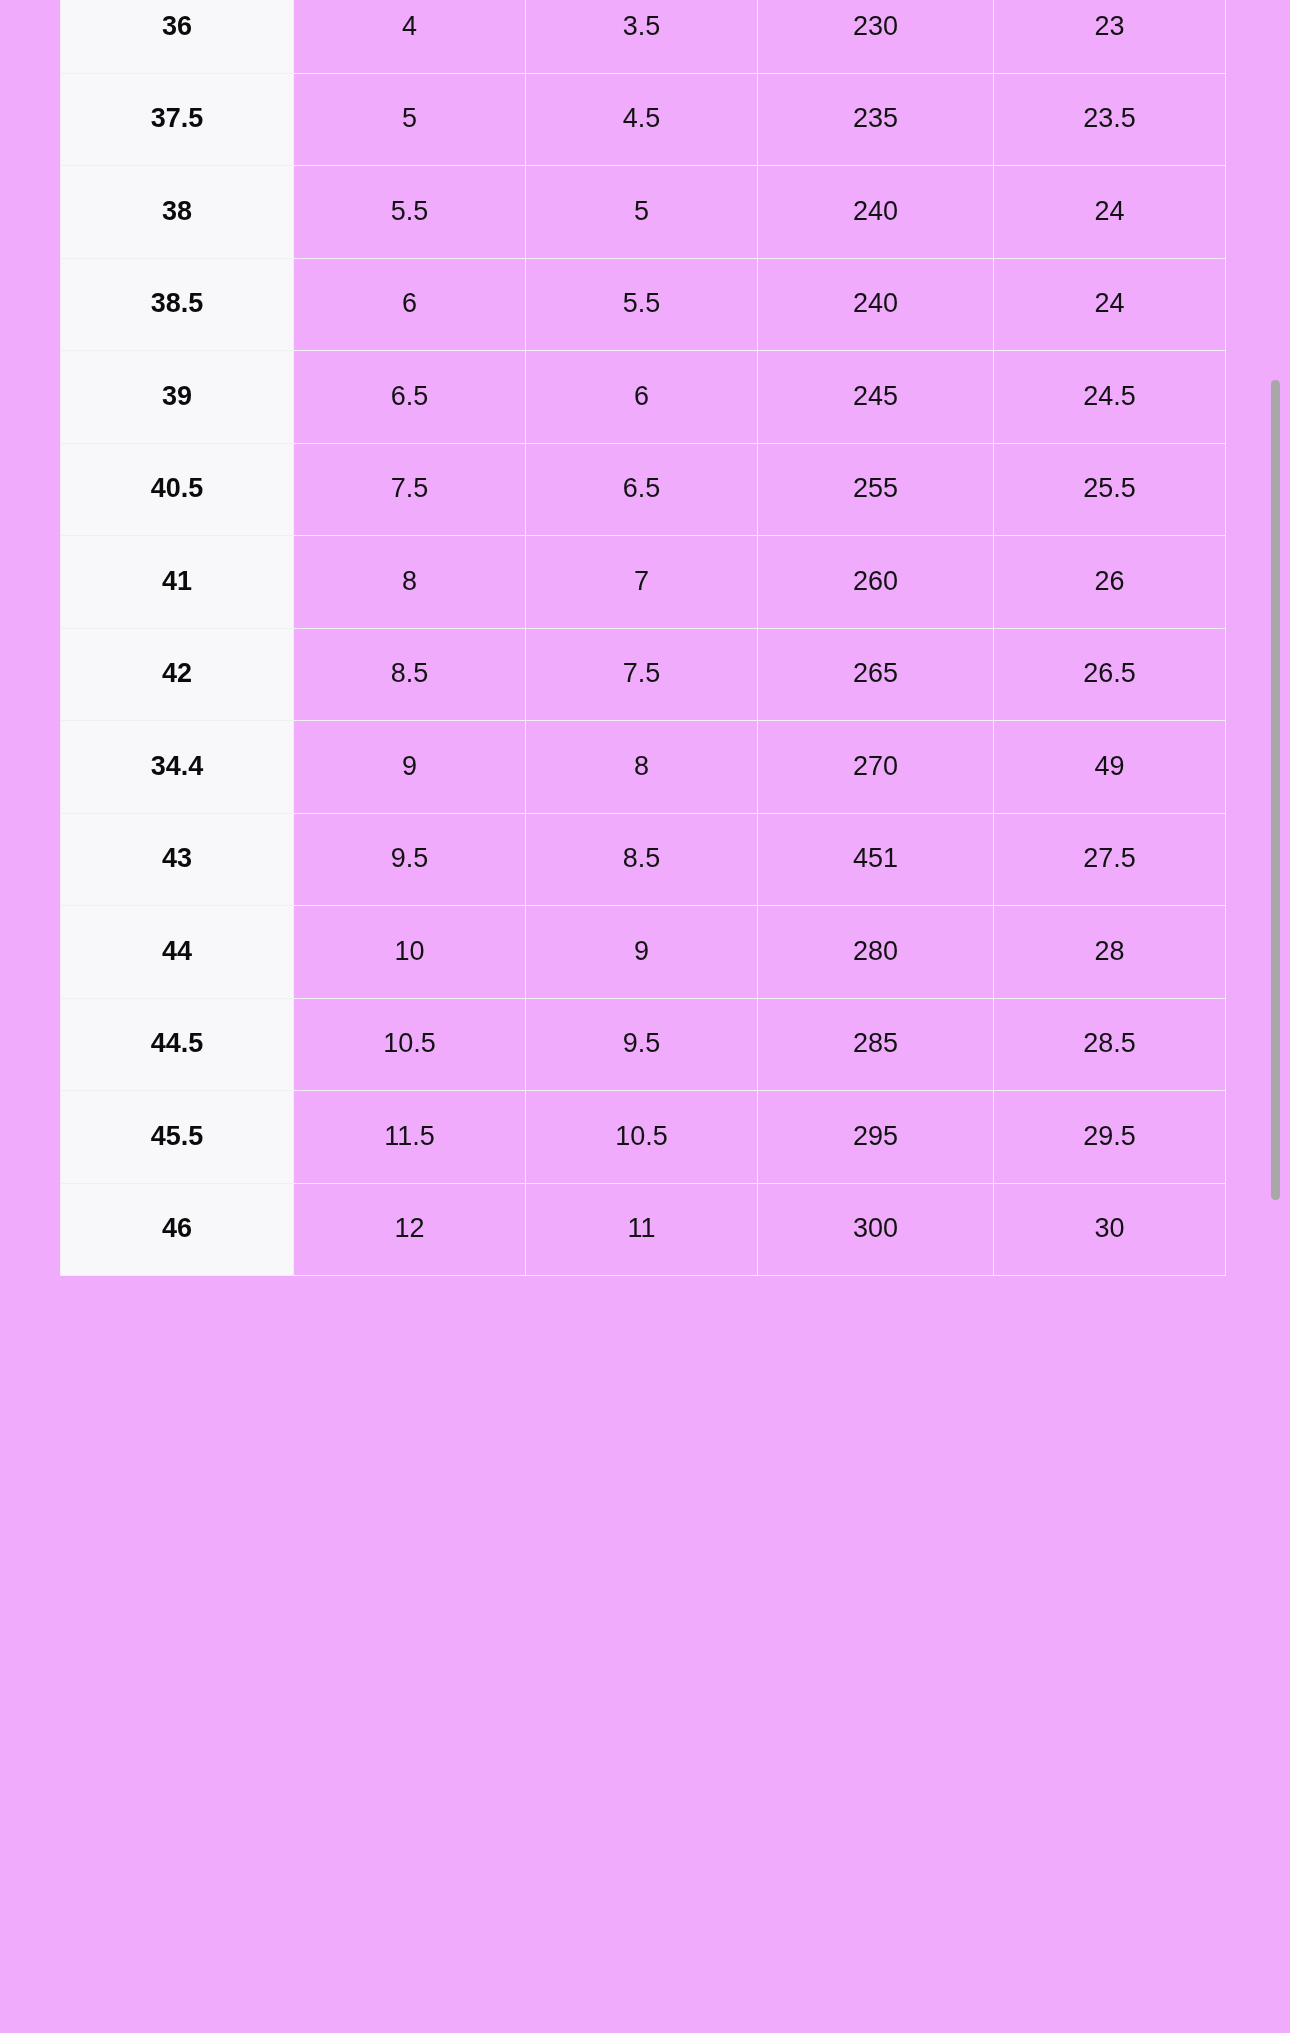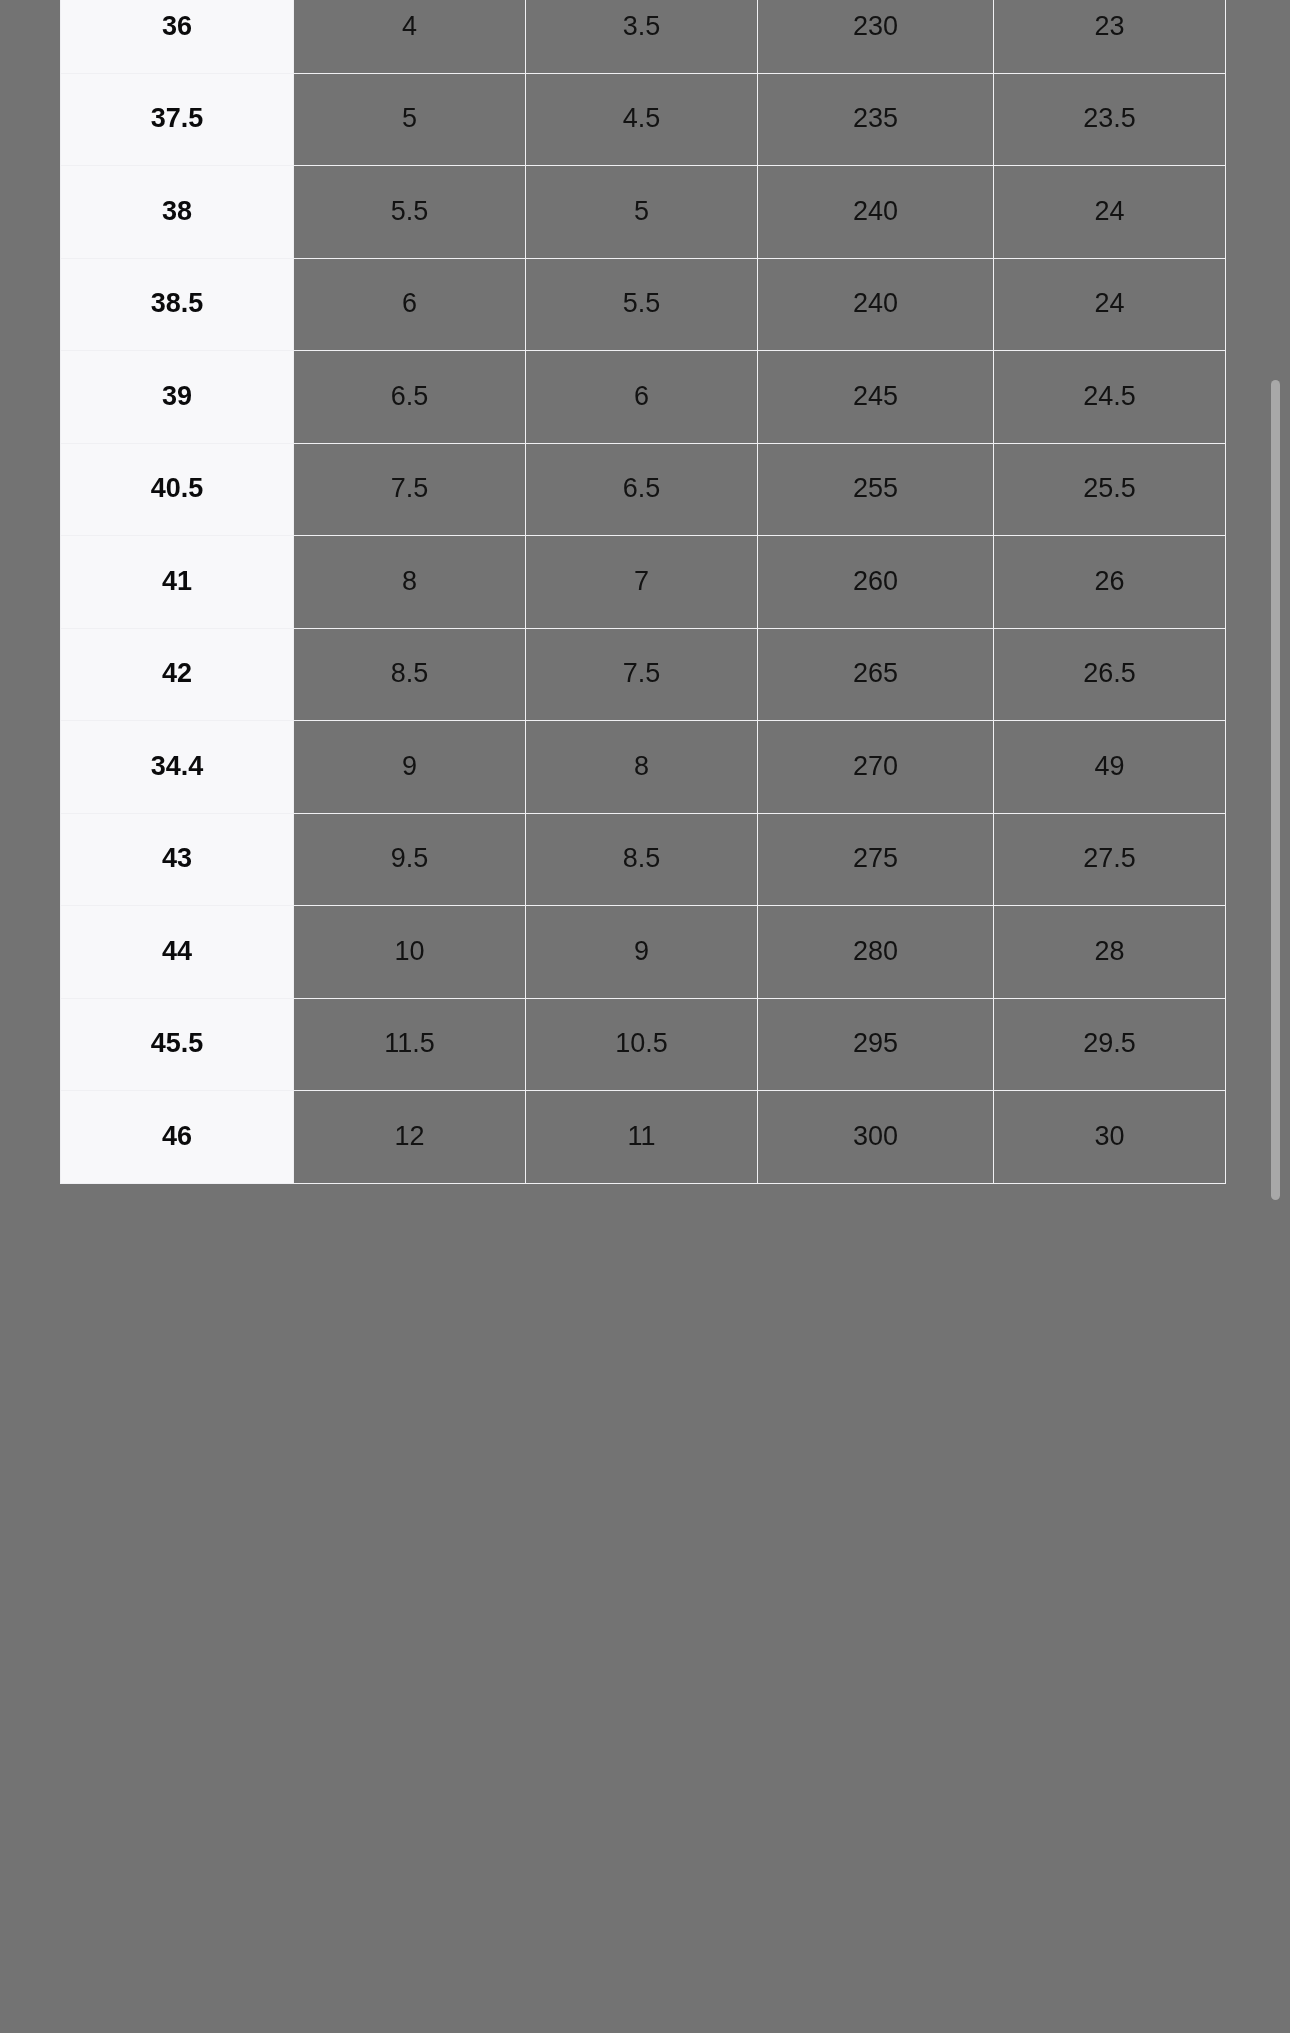--- a/index.html
+++ b/index.html
@@ -9,21 +9,21 @@
     height: 2033px;
     background: #ffffff;
     font-family: "Liberation Sans", sans-serif;
     overflow: hidden;
   }
 
   #page {
     position: relative;
     width: 1290px;
     height: 2033px;
-    background: #737373;
+    background: #f0abfc;
     overflow: hidden;
   }
 
   
   #table-viewport {
     position: absolute;
     left: 0;
     top: 0;
     width: 1290px;
     height: 2033px;
@@ -168,31 +168,38 @@
             <td class="col-eu">34.4</td>
             <td class="col-us">9</td>
             <td class="col-uk">8</td>
             <td class="col-mm">270</td>
             <td class="col-cm col-last">49</td>
           </tr>
           <tr>
             <td class="col-eu">43</td>
             <td class="col-us">9.5</td>
             <td class="col-uk">8.5</td>
-            <td class="col-mm">275</td>
+            <td class="col-mm">451</td>
             <td class="col-cm col-last">27.5</td>
           </tr>
           <tr>
             <td class="col-eu">44</td>
             <td class="col-us">10</td>
             <td class="col-uk">9</td>
             <td class="col-mm">280</td>
             <td class="col-cm col-last">28</td>
           </tr>
           <tr>
+            <td class="col-eu">44.5</td>
+            <td class="col-us">10.5</td>
+            <td class="col-uk">9.5</td>
+            <td class="col-mm">285</td>
+            <td class="col-cm col-last">28.5</td>
+          </tr>
+          <tr>
             <td class="col-eu">45.5</td>
             <td class="col-us">11.5</td>
             <td class="col-uk">10.5</td>
             <td class="col-mm">295</td>
             <td class="col-cm col-last">29.5</td>
           </tr>
           <tr>
             <td class="col-eu">46</td>
             <td class="col-us">12</td>
             <td class="col-uk">11</td>

